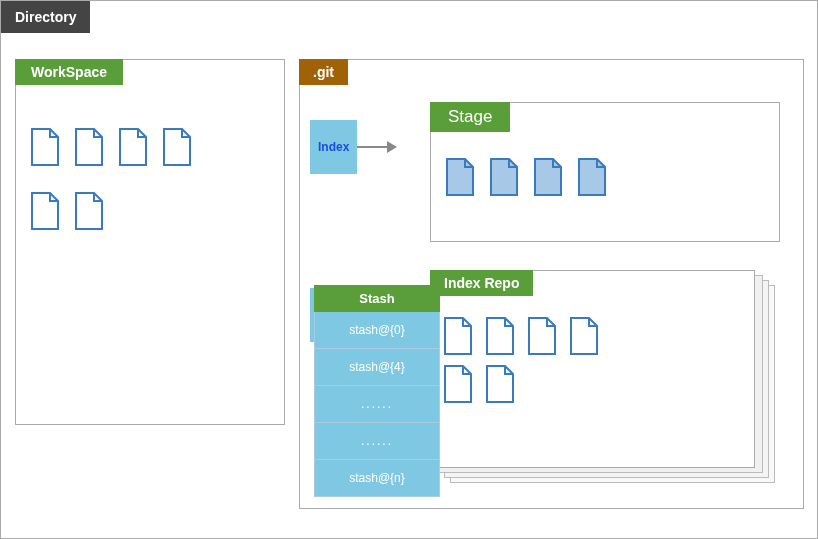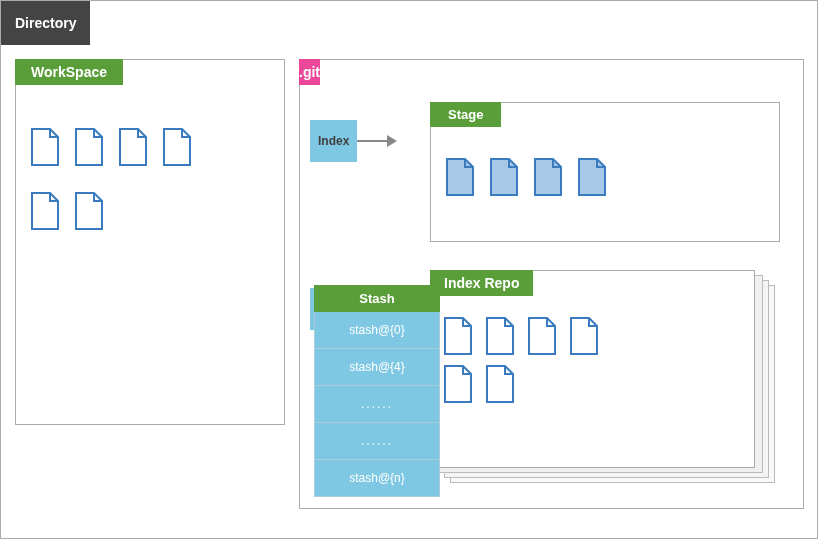--- a/index.html
+++ b/index.html
@@ -18,21 +18,21 @@
       border: 1.5px solid #aaa;
     }
 
     .title-bar {
       position: absolute;
       top: 0; left: 0;
       background: #444;
       color: #fff;
       font-size: 14px;
       font-weight: bold;
-      padding: 14px 14px;
+      padding: 8px 14px;
       z-index: 10;
     }
 
     
     .workspace-panel {
       position: absolute;
       top: 58px; left: 14px;
       width: 270px;
       height: 366px;
       border: 1.5px solid #aaa;
@@ -53,43 +53,43 @@
       position: absolute;
       top: 58px; left: 298px;
       width: 505px;
       height: 450px;
       border: 1.5px solid #aaa;
       background: #fff;
     }
     .git-label {
       position: absolute;
       top: -1px; left: -1px;
-      background: #ec4899;
+      background: #a16207;
       color: #fff;
       font-size: 14px;
       font-weight: bold;
-      padding: 5px 0;
+      padding: 5px 14px;
     }
 
     
     .stage-panel {
       position: absolute;
       top: 42px; left: 130px;
       width: 350px;
       height: 140px;
       border: 1.5px solid #aaa;
       background: #fff;
     }
     .stage-label {
       position: absolute;
       top: -1px; left: -1px;
       background: #5a9e3a;
       color: #fff;
-      font-size: 13px;
-      font-weight: bold;
+      font-size: 17px;
+      font-weight: normal;
       padding: 5px 18px;
     }
     .local-repo-label {
       position: absolute;
       top: -1px; left: -1px;
       background: #5a9e3a;
       color: #fff;
       font-size: 14px;
       font-weight: bold;
       padding: 5px 14px;
@@ -118,24 +118,24 @@
       font-size: 12px;
       padding: 11px 0;
       border: 1px solid #aaccdd;
       border-top: none;
     }
     .stash-row.dots {
       letter-spacing: 2px;
     }
     .arrow-tag {
       background: #7ec8e3;
-      color: #404040;
+      color: #1d4ed8;
       font-size: 12px;
       font-weight: bold;
-      padding: 14px 8px;
+      padding: 20px 8px;
       white-space: nowrap;
     }
 
     
     .file-icon {
       display: inline-block;
       width: 34px;
       height: 40px;
       position: relative;
     }

